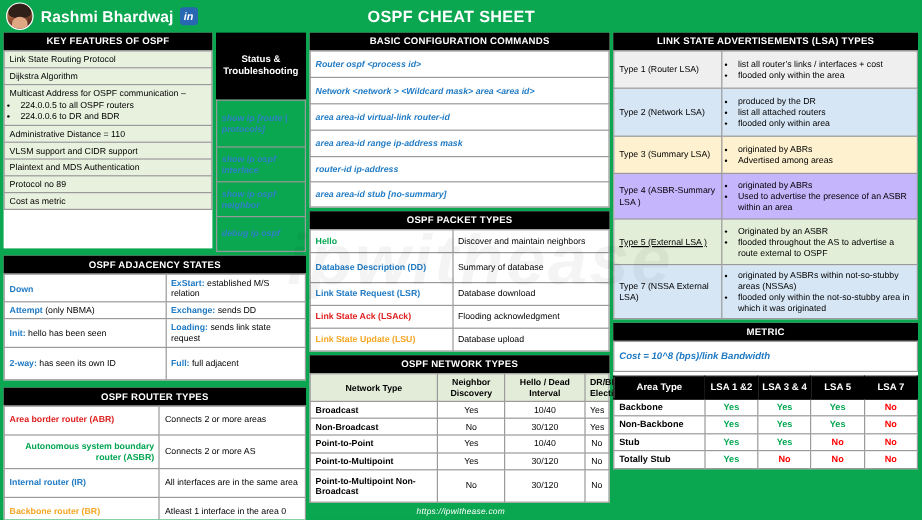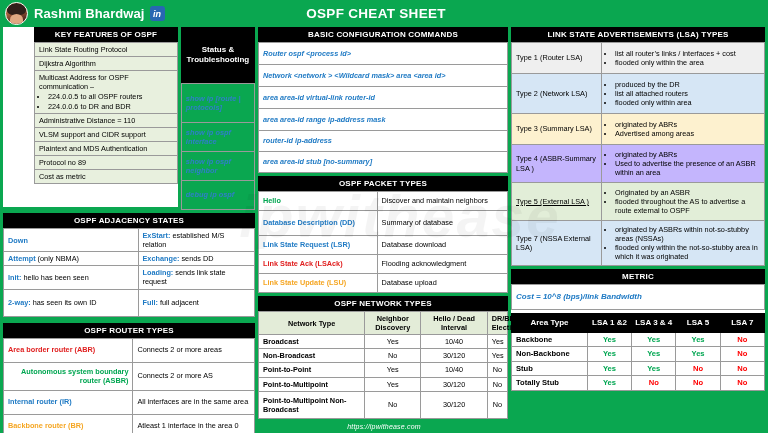--- a/index.html
+++ b/index.html
@@ -86,21 +86,21 @@
     <span class="li-icon">in</span>
     <div class="sheet-title">OSPF CHEAT SHEET</div>
   </div>
 
   <div class="body-grid">
 
     <div class="col col-left">
 
       <div style="display:flex;gap:3px;">
 
-        <div class="blk" style="width:194px;border:0;padding-left:31px;">
+        <div class="blk" style="width:194px;border:0;">
           <div class="hdr">KEY FEATURES OF OSPF</div>
           <table class="kf">
             <tbody>
                 <tr>
                   <td>Link State Routing Protocol</td>
                 </tr>
             <tr>
                   <td>Dijkstra Algorithm</td>
                 </tr>
             <tr>

